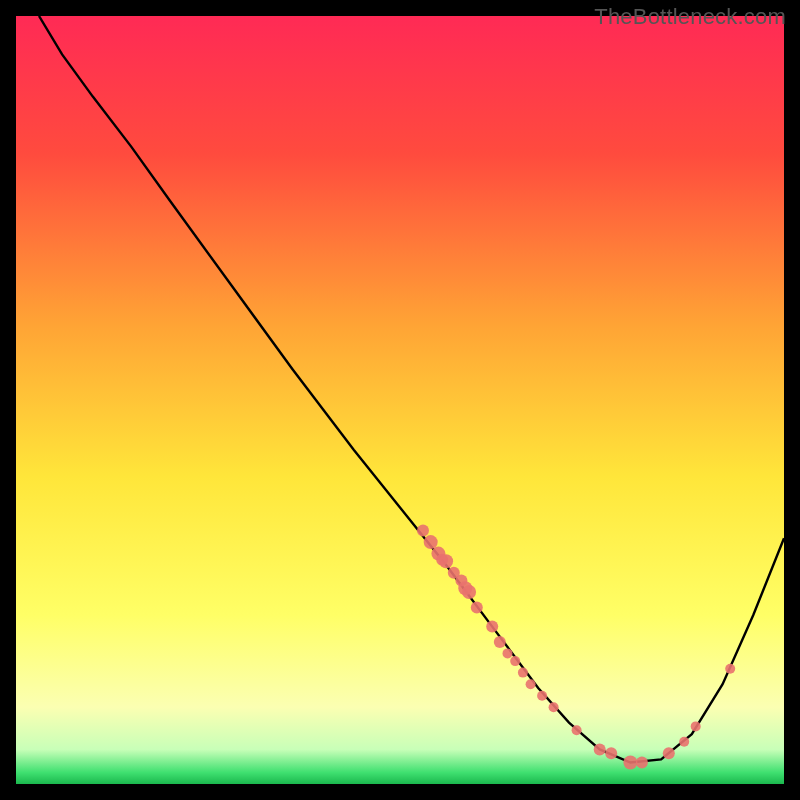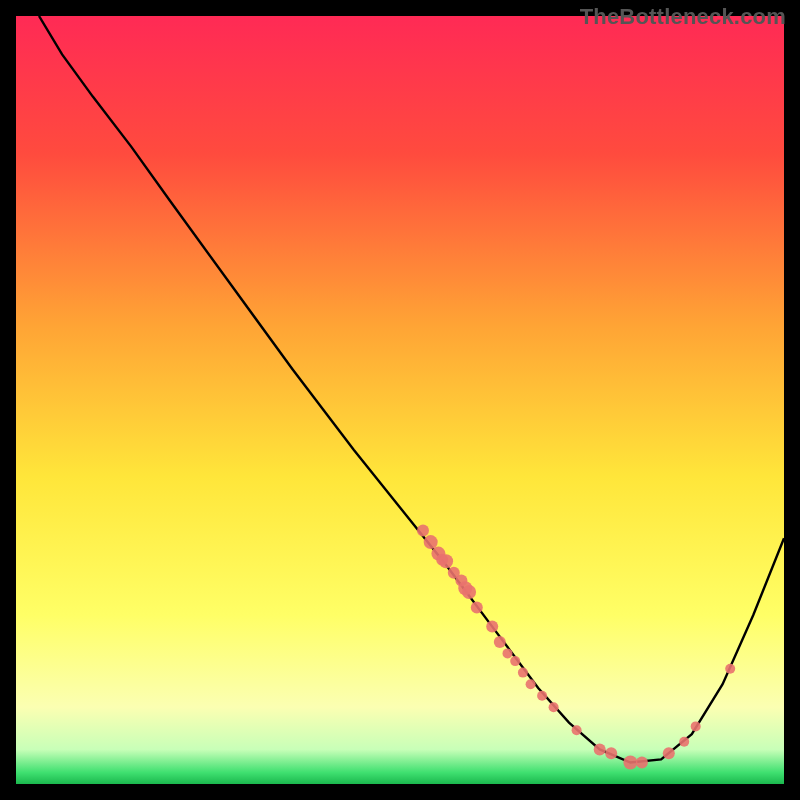--- a/index.html
+++ b/index.html
@@ -16,21 +16,21 @@
     width: 800px;
     height: 800px;
     background: #000000;
   }
   .watermark {
     position: absolute;
     top: 4px;
     right: 14px;
     color: #555;
     font-size: 22px;
-    font-weight: bold;
+    font-weight: normal;
     z-index: 10;
     letter-spacing: 0.2px;
   }
   svg {
     display: block;
   }
 </style>
 </head>
 <body>
 

